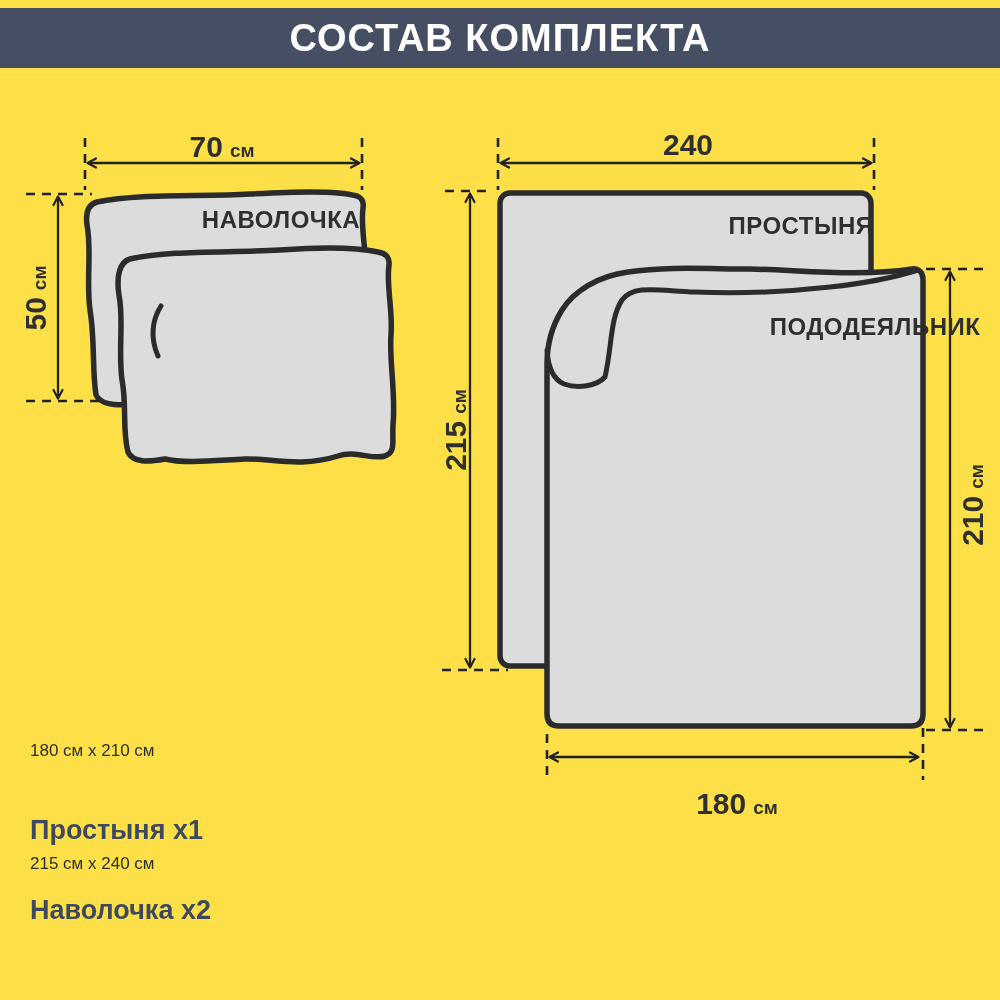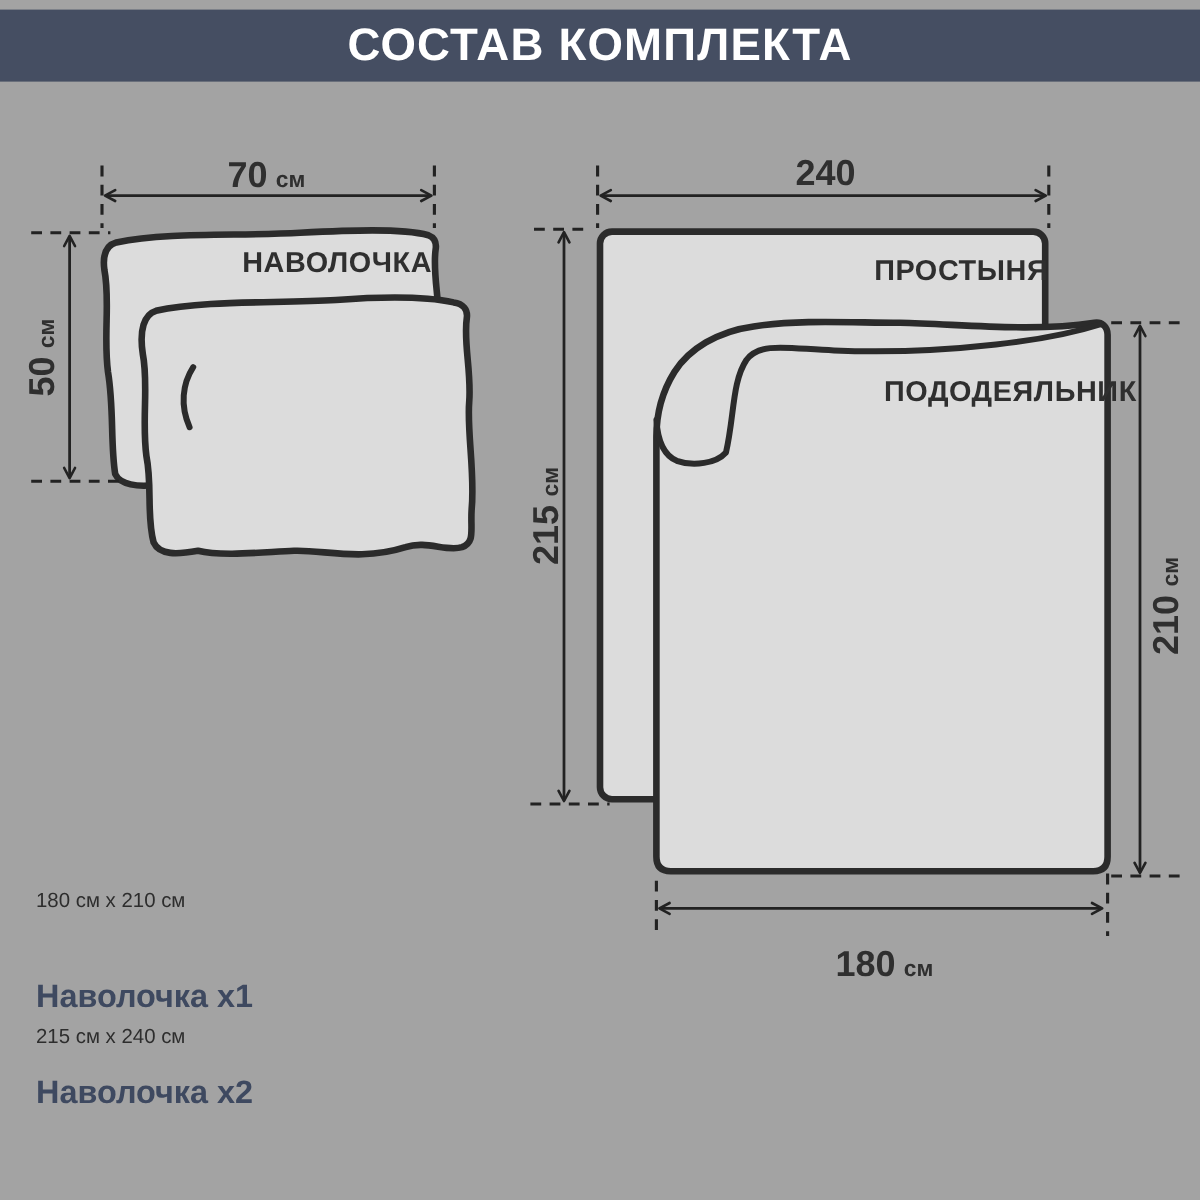--- a/index.html
+++ b/index.html
@@ -5,21 +5,21 @@
   html, body {
     margin: 0;
     padding: 0;
     background: #ffffff;
     font-family: "Liberation Sans", "DejaVu Sans", sans-serif;
   }
   #stage {
     position: relative;
     width: 1000px;
     height: 1000px;
-    background: #a3a3a3;
+    background: #fde047;
     overflow: hidden;
   }
   
   .header-bar {
     position: absolute;
     left: 0; top: 8px;
     width: 1000px; height: 60px;
     background: var(--header-bg, #454e62);
     display: flex;
     align-items: center;
@@ -219,36 +219,36 @@
     <span class="dim-value">240</span>
   </div>
 
   <div class="dim-label rotated" style="left:456px; top:430px;">
     <span class="dim-value">215</span>
     <span class="dim-unit">см</span>
   </div>
 
   <div class="item-label" style="left:801px; top:226px;">ПРОСТЫНЯ</div>
 
-  <div class="item-label" style="left:842px; top:327px;text-align:right;">ПОДОДЕЯЛЬНИК</div>
+  <div class="item-label" style="left:875px; top:327px;text-align:right;">ПОДОДЕЯЛЬНИК</div>
 
   <div class="dim-label rotated" style="left:973px; top:505px;">
     <span class="dim-value">210</span>
     <span class="dim-unit">см</span>
   </div>
 
   <div class="dim-label" style="left:737px; top:804px;">
     <span class="dim-value">180</span>
     <span class="dim-unit">см</span>
   </div>
 
   <div class="legend-item" style="top:733px;">
     <div class="legend-dims">180 см x 210 см</div>
   </div>
   <div class="legend-item" style="top:814px;">
-    <div class="legend-title">Наволочка x1</div>
+    <div class="legend-title">Простыня x1</div>
     <div class="legend-dims">215 см x 240 см</div>
   </div>
   <div class="legend-item" style="top:894px;">
     <div class="legend-title">Наволочка x2</div>
   </div>
 
 </div>
 
 </body></html>

